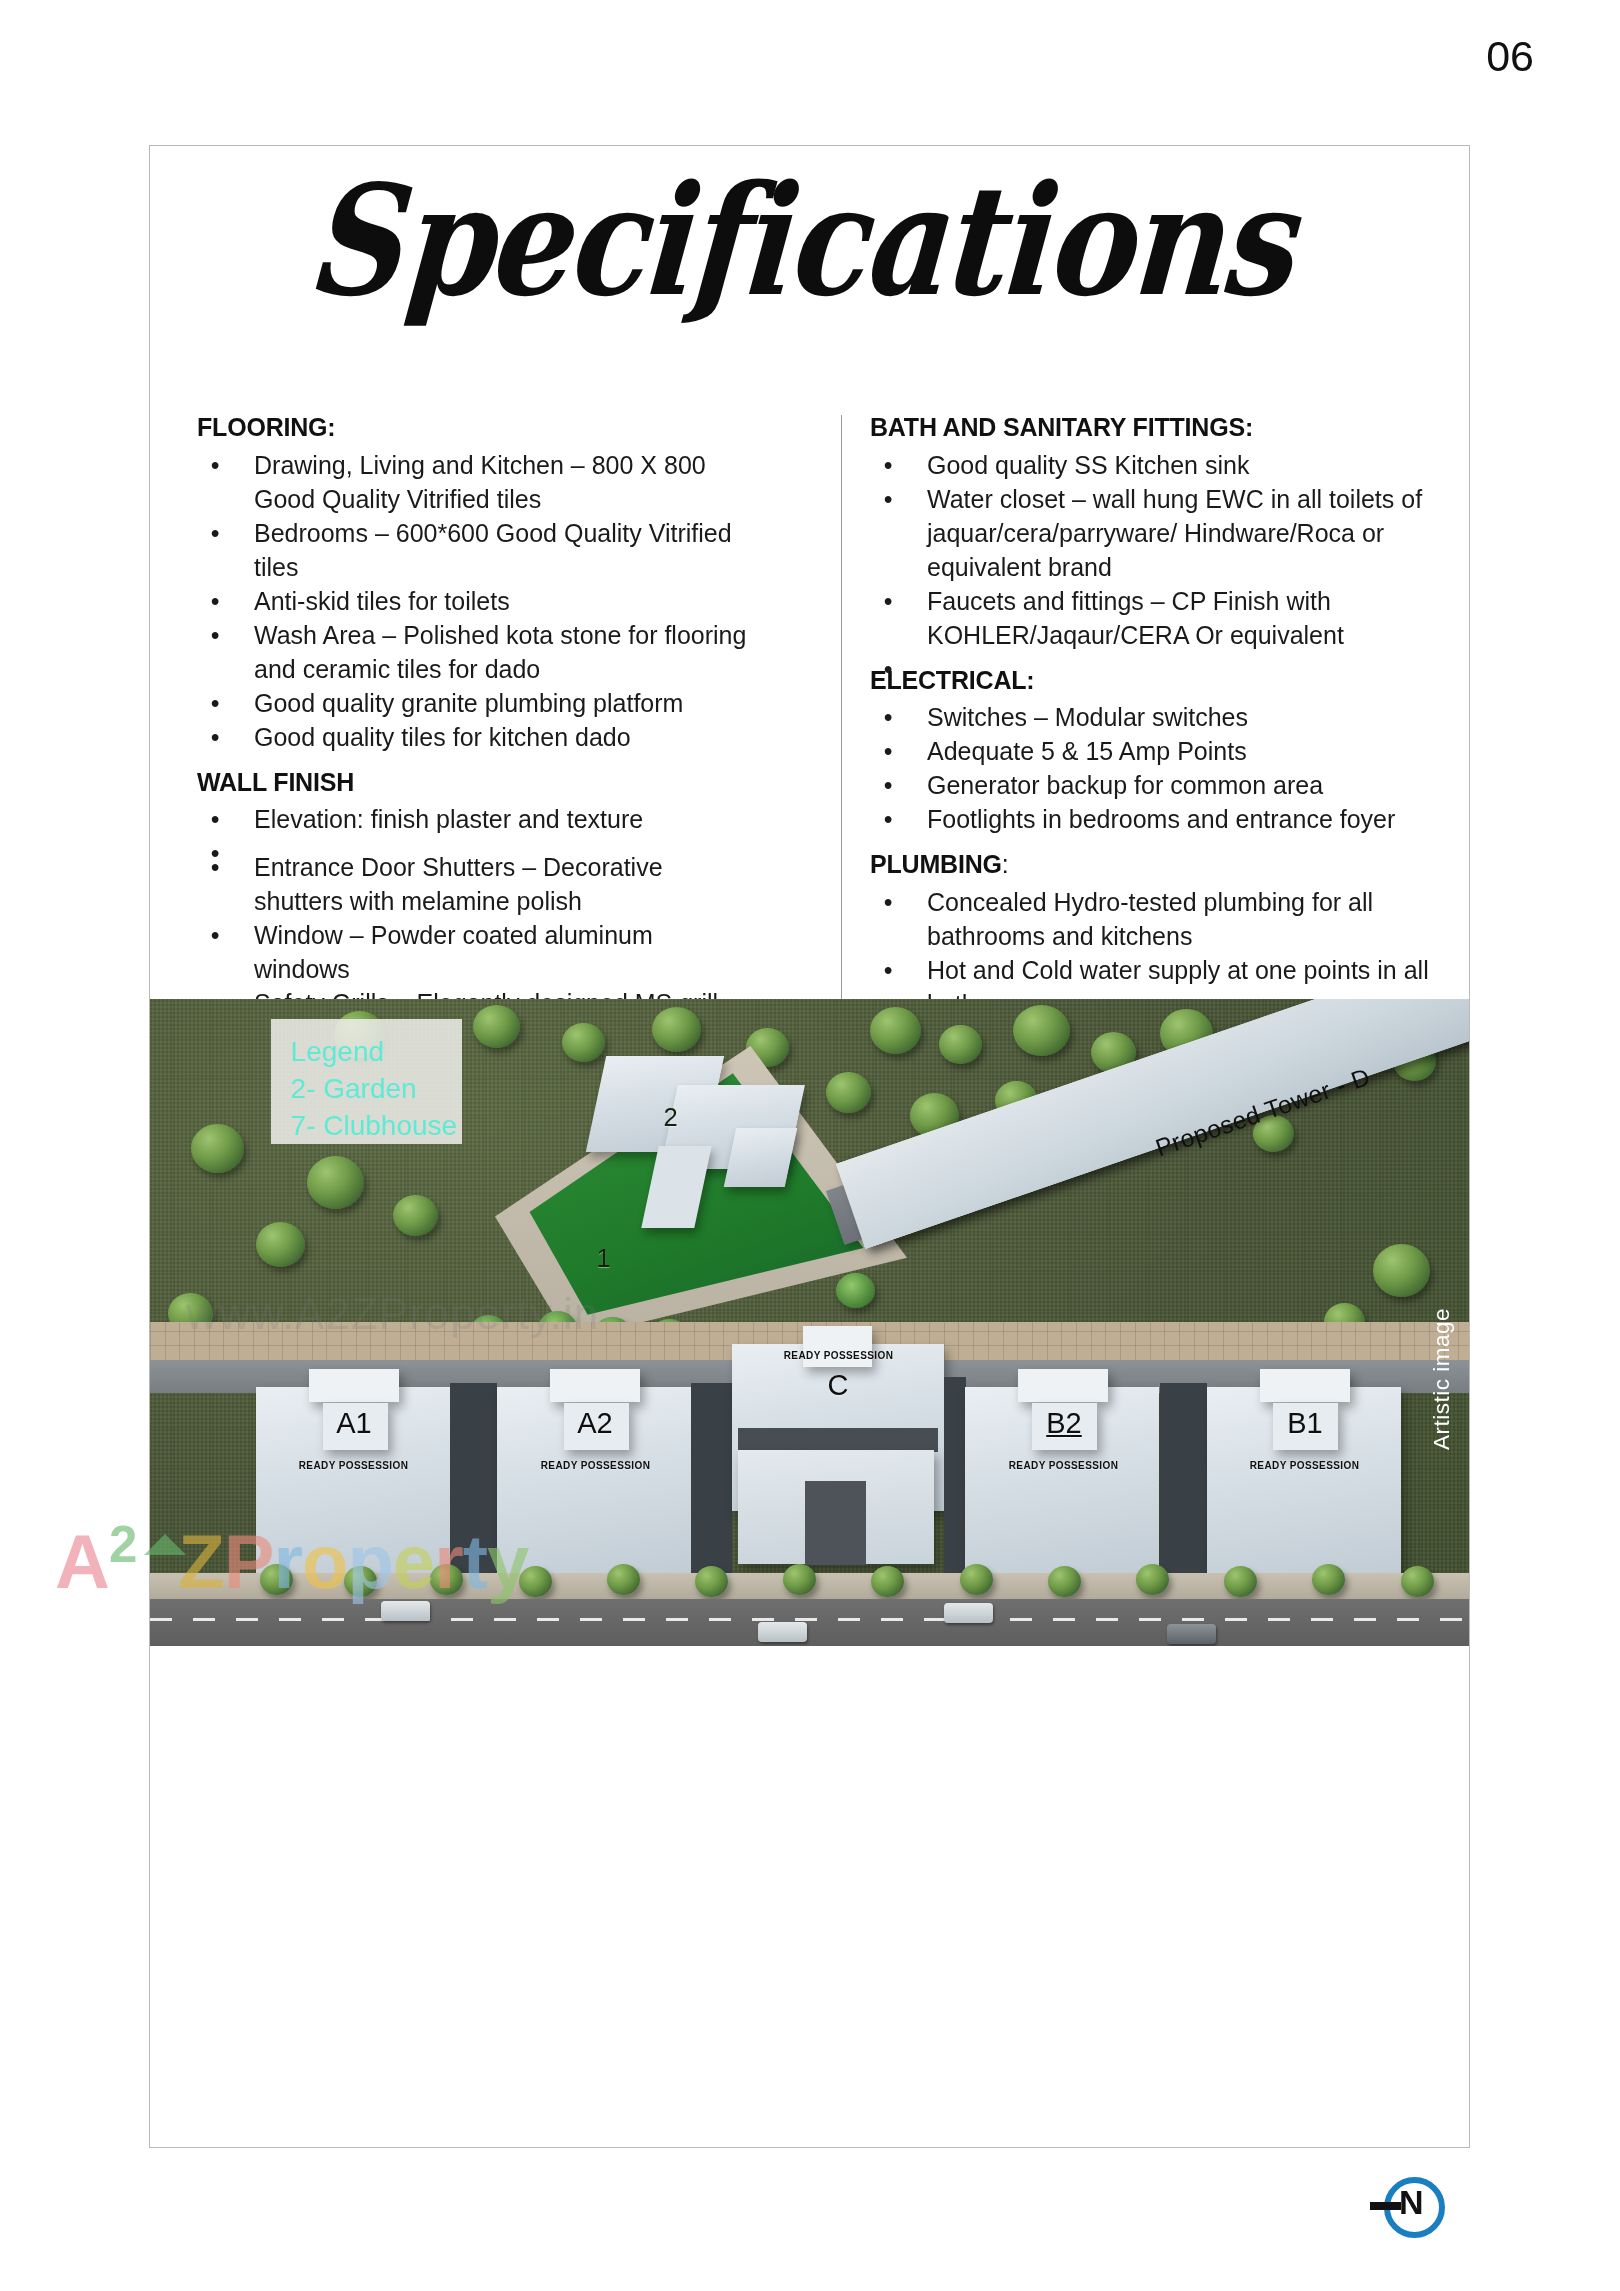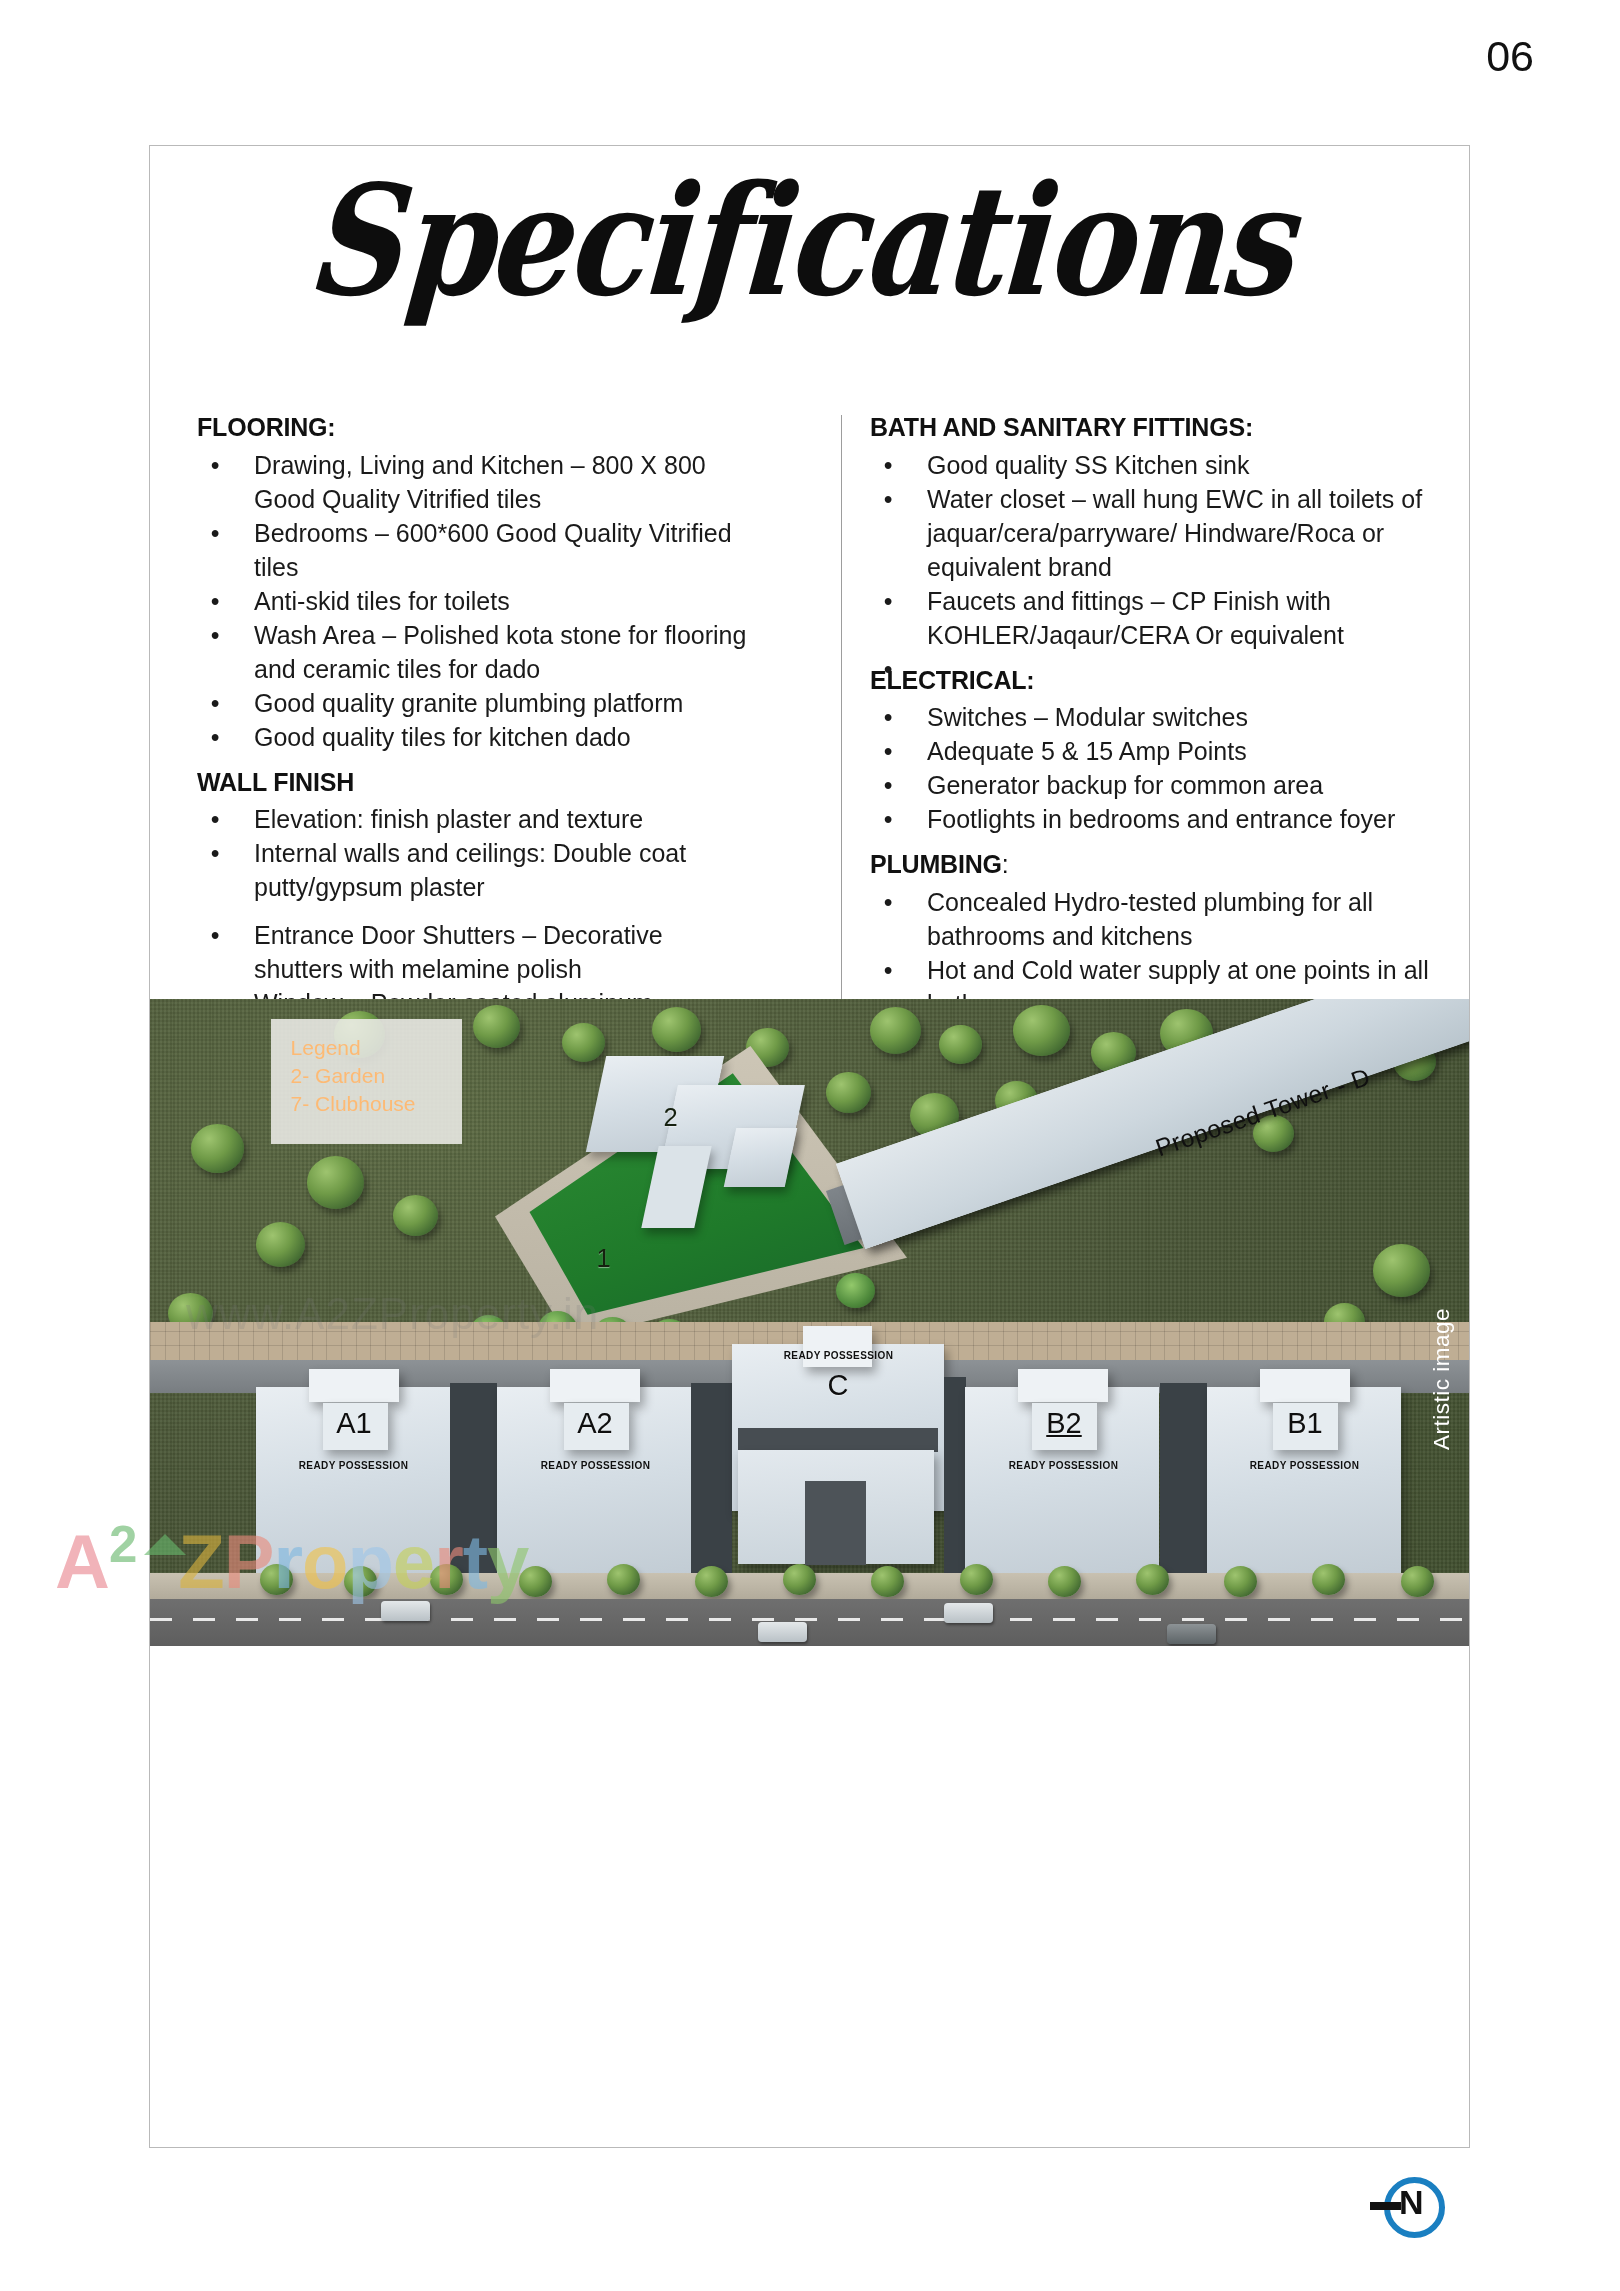--- a/index.html
+++ b/index.html
@@ -233,23 +233,23 @@
     left: 121px;
     top: 19.6px;
     width: 191px;
     height: 125px;
     background: rgba(236,236,231,0.88);
     padding: 15.7px 0 0 19.6px;
     box-sizing: border-box;
     z-index: 6;
   }
   .legend-box div {
-    font-size: 21px;
+    font-size: 28px;
     line-height: 1.32;
-    color: #fdba74;
+    color: #5eead4;
     font-family: "Liberation Sans", sans-serif;
   }
 
   .artistic {
     position: absolute;
     right: 13.7px;
     bottom: 196px;
     color: #ffffff;
     font-size: 22.5px;
     writing-mode: vertical-rl;
@@ -353,21 +353,21 @@
           <li><span class="bullet">•</span><span>Wash Area – Polished kota stone for flooring and ceramic tiles for dado</span></li>
           <li><span class="bullet">•</span><span>Good quality granite plumbing platform</span></li>
           <li><span class="bullet">•</span><span>Good quality tiles for kitchen dado</span></li>
         </ul>
       </div>
 
       <div class="sec-block tight">
         <h3 class="sec-head">WALL FINISH</h3>
         <ul class="spec">
           <li><span class="bullet">•</span><span>Elevation: finish plaster and texture</span></li>
-          <li><span class="bullet">•</span><span>Internal walls and ceilings: Double coat putty/gypsum plaster</span></li>
+          <li><span class="bullet">•</span></li>
         </ul>
       </div>
 
       <div class="sec-block tight">
         <ul class="spec">
           <li><span class="bullet">•</span><span>Entrance Door Shutters – Decorative shutters with melamine polish</span></li>
           <li><span class="bullet">•</span><span>Window – Powder coated aluminum windows</span></li>
           <li><span class="bullet">•</span><span>Safety Grills – Elegantly designed MS grill for all windows</span></li>
           <li><span class="bullet">•</span><span>Mosquito net in ventilators, French sliding doors</span></li>
           <li><span class="bullet">•</span><span>Internal doors Frames and shutter – Jodhpur stone internal door frame, Laminated flush door</span></li>

